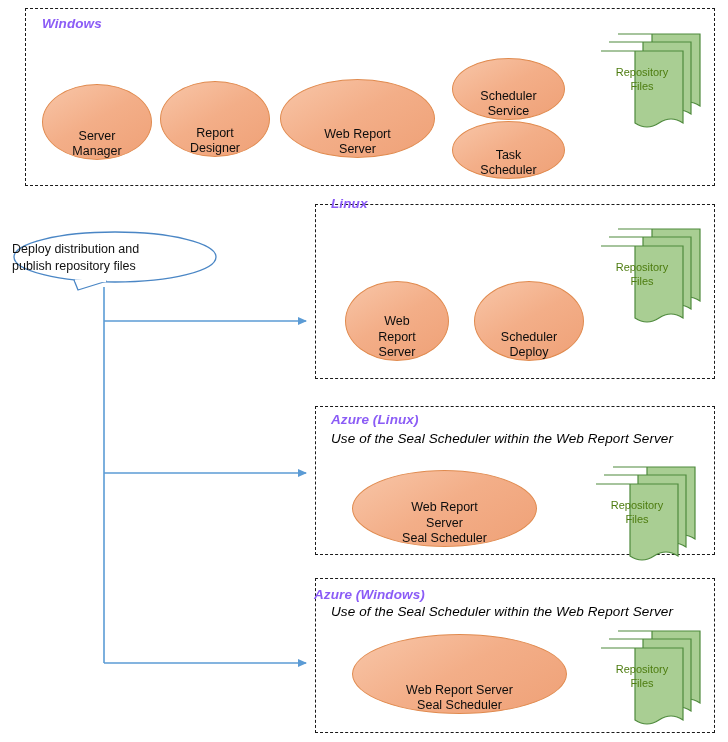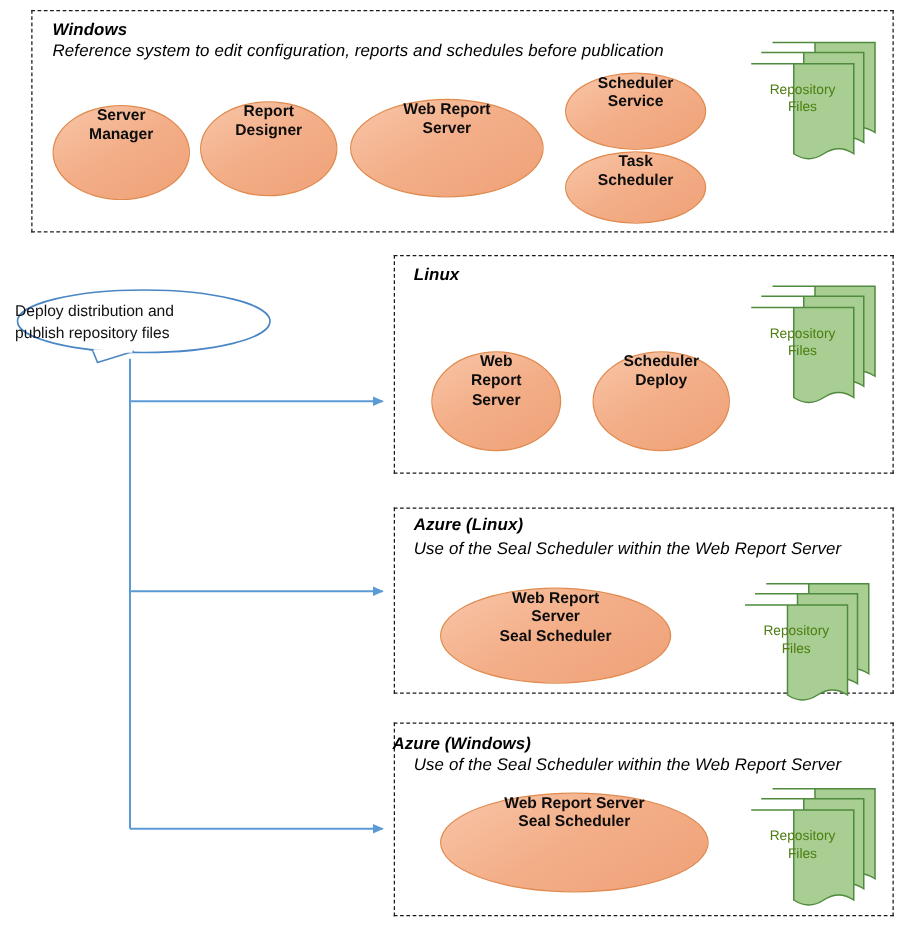--- a/index.html
+++ b/index.html
@@ -24,42 +24,42 @@
     position: absolute;
     border: 1.5px dashed #1a1a1a;
     box-sizing: border-box;
     background: transparent;
   }
   .zone-title {
     position: absolute;
     font-style: italic;
     font-weight: bold;
     font-size: 13.5px;
-    color: #000000;
+    color: #8b5cf6;
     white-space: nowrap;
     letter-spacing: 0.1px;
   }
   .zone-sub {
     position: absolute;
     font-style: italic;
     font-size: 13.5px;
     color: #000;
     white-space: nowrap;
     letter-spacing: 0.1px;
   }
   .ellipse {
     position: absolute;
     border-radius: 50%;
     border: 1px solid #E08A4E;
     background: linear-gradient(150deg, #F8C6A8 0%, #F3AE88 48%, #EFA177 100%);
     display: flex;
-    align-items: flex-start;
+    align-items: flex-end;
     justify-content: center;
     text-align: center;
-    font-weight: bold;
+    font-weight: normal;
     font-size: 12.5px;
     color: #0d0d0d;
     line-height: 1.22;
     box-sizing: border-box;
   }
   .ellipse span { display: block; }
   .repo {
     position: absolute;
   }
   .repo svg { display: block; overflow: visible; }
@@ -116,21 +116,20 @@
       <path d="M63,50.5 L94,51.2" stroke="#ffffff" stroke-width="2.2"></path>
     </svg>
     <div class="callout-text" style="top:11px;">
       <span>Deploy distribution and</span><br>
       <span>publish repository files</span>
     </div>
   </div>
 
   <div class="zone" style="left:25px; top:8px; width:690px; height:178px;"></div>
   <div class="zone-title" style="left:42px; top:16px;">Windows</div>
-  <div class="zone-sub" style="left:42px; top:33px;">Reference system to edit configuration, reports and schedules before publication</div>
 
   <div class="ellipse" style="left:42px; top:84px; width:110px; height:76px;">
     <div>
       <span>Server</span>
       <span>Manager</span>
     </div>
   </div>
 
   <div class="ellipse" style="left:160px; top:81px; width:110px; height:76px;">
     <div>
@@ -166,21 +165,21 @@
       <path d="M9,12 H91 V84 Q79,76 67,84 Q55,92 43,84 V12 Z" fill="#A9CE93" stroke="#4F8A3D" stroke-width="1.2"></path>
       <path d="M1,21 H83 V93 Q71,85 59,93 Q47,101 35,93 V21 Z" fill="#A9CE93" stroke="#4F8A3D" stroke-width="1.2"></path>
     </svg>
     <div class="repo-label" style="top:36px; left:-10px;">
       <span>Repository</span><br>
       <span class="f">Files</span>
     </div>
   </div>
 
   <div class="zone" style="left:315px; top:204px; width:400px; height:175px;"></div>
-  <div class="zone-title" style="left:331px; top:212px;text-align:right;">Linux</div>
+  <div class="zone-title" style="left:331px; top:196px;text-align:right;">Linux</div>
 
   <div class="ellipse" style="left:345px; top:281px; width:104px; height:80px;">
     <div>
       <span>Web</span>
       <span>Report</span>
       <span>Server</span>
     </div>
   </div>
 
   <div class="ellipse" style="left:474px; top:281px; width:110px; height:80px;">

